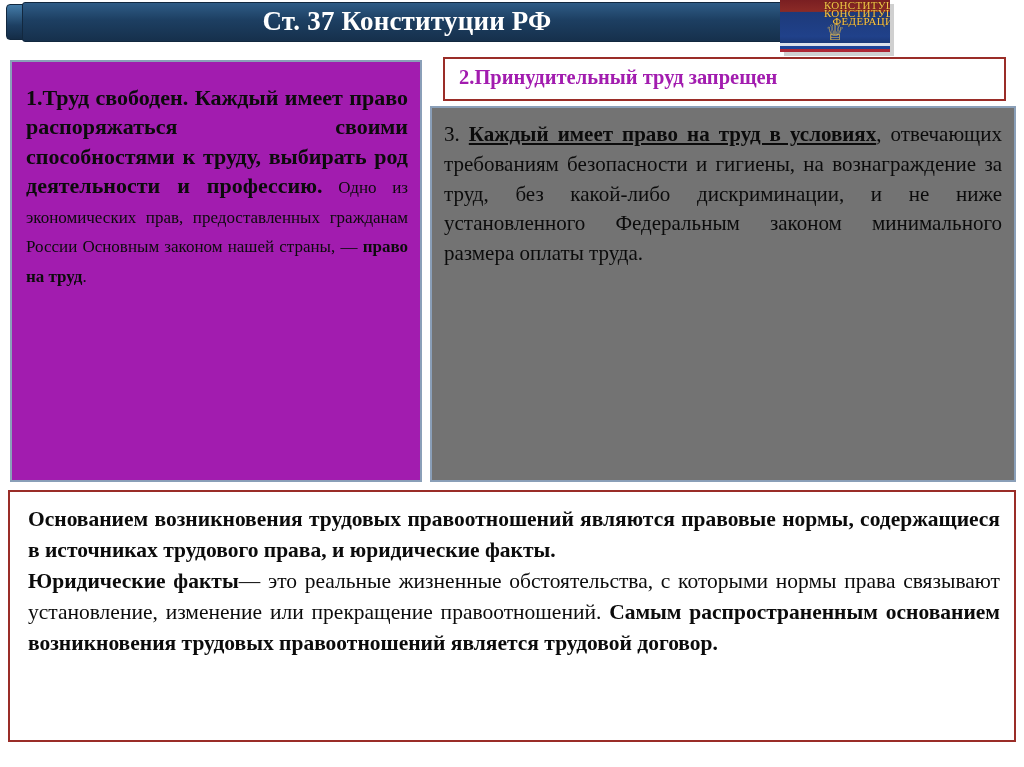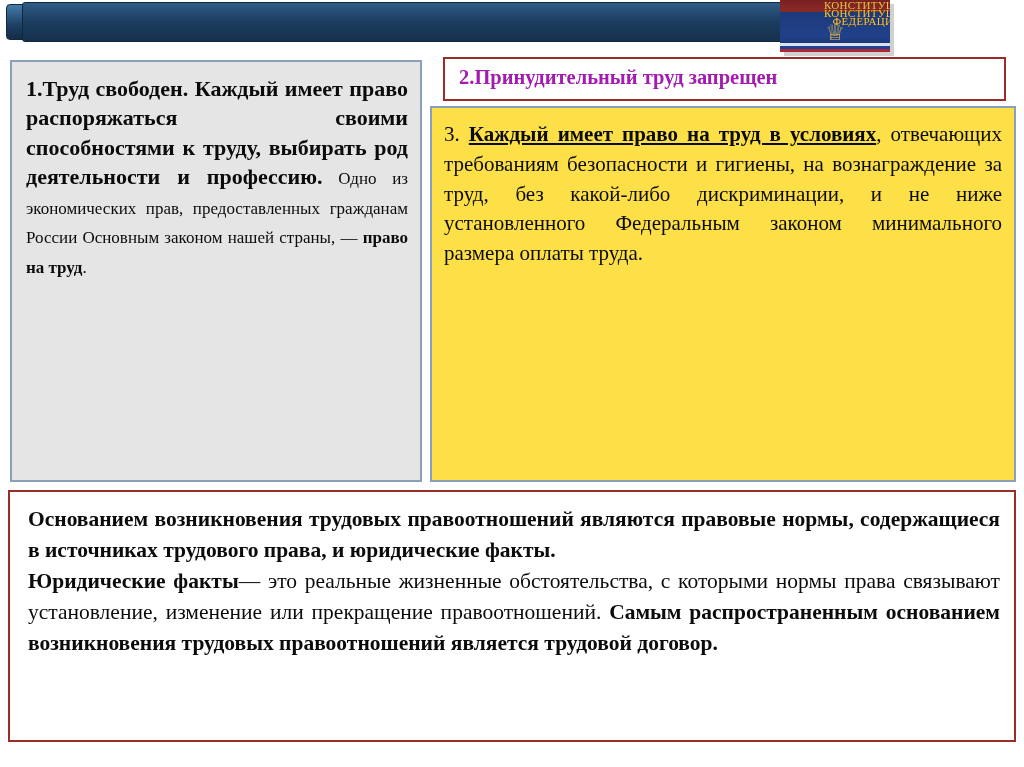--- a/index.html
+++ b/index.html
@@ -108,24 +108,24 @@
     opacity: .85;
   }
 
   
   .left-box {
     position: absolute;
     left: 10px;
     top: 60px;
     width: 412px;
     height: 422px;
-    background: #e5e5e5;
+    background: #a21caf;
     border: 2px solid #8a9fb8;
     box-sizing: border-box;
-    padding: 12px 12px 8px 14px;
+    padding: 21px 12px 8px 14px;
   }
   .left-box p {
     margin: 0;
     text-align: justify;
     font-size: 22px;
     line-height: 1.34;
     color: #0b0b0b;
     font-family: "Liberation Serif", serif;
   }
   .left-box .b { font-weight: bold; }
@@ -155,21 +155,21 @@
   }
 
   
   .box3 {
     position: absolute;
     left: 430px;
     top: 106px;
     width: 586px;
     height: 376px;
     border: 2px solid #8a9fb8;
-    background: #fde047;
+    background: #737373;
     box-sizing: border-box;
     padding: 12px 12px 8px 12px;
   }
   .box3 p {
     margin: 0;
     text-align: justify;
     font-size: 21px;
     line-height: 1.42;
     color: #0b0b0b;
   }
@@ -198,20 +198,21 @@
   }
   .bottom-box .b { font-weight: bold; }
 </style>
 </head>
 <body>
 
 <div class="header">
   <div class="banner-cap left"></div>
   <div class="banner-cap right"></div>
   <div class="banner-bar"></div>
+  <div class="header-title">Ст. 37 Конституции РФ</div>
 </div>
 
 <div class="book">
   <div class="book-inner">
     <div class="book-title">КОНСТИТУЦИЯ</div>
     <div class="book-title" style="top:9px;">КОНСТИТУЦИЯ</div>
     <div class="book-title" style="top:17px;">ФЕДЕРАЦИИ</div>
     <div class="book-emblem">♕</div>
     <div class="book-stripe"></div>
   </div>

